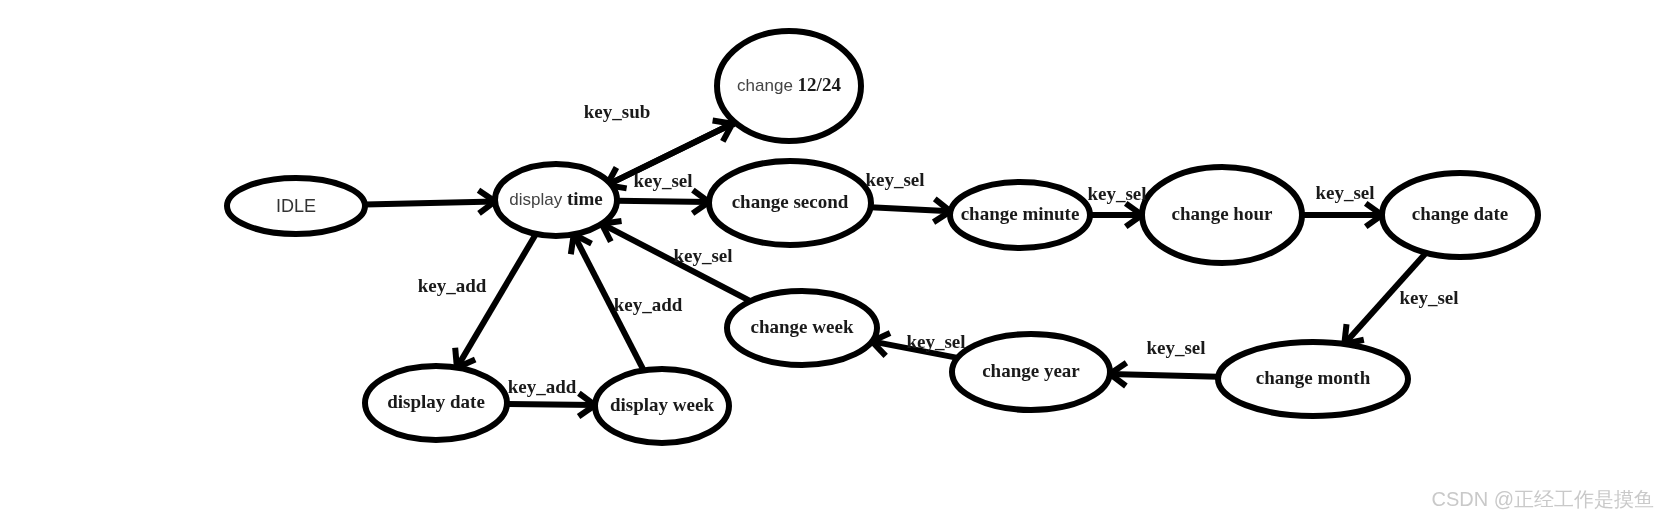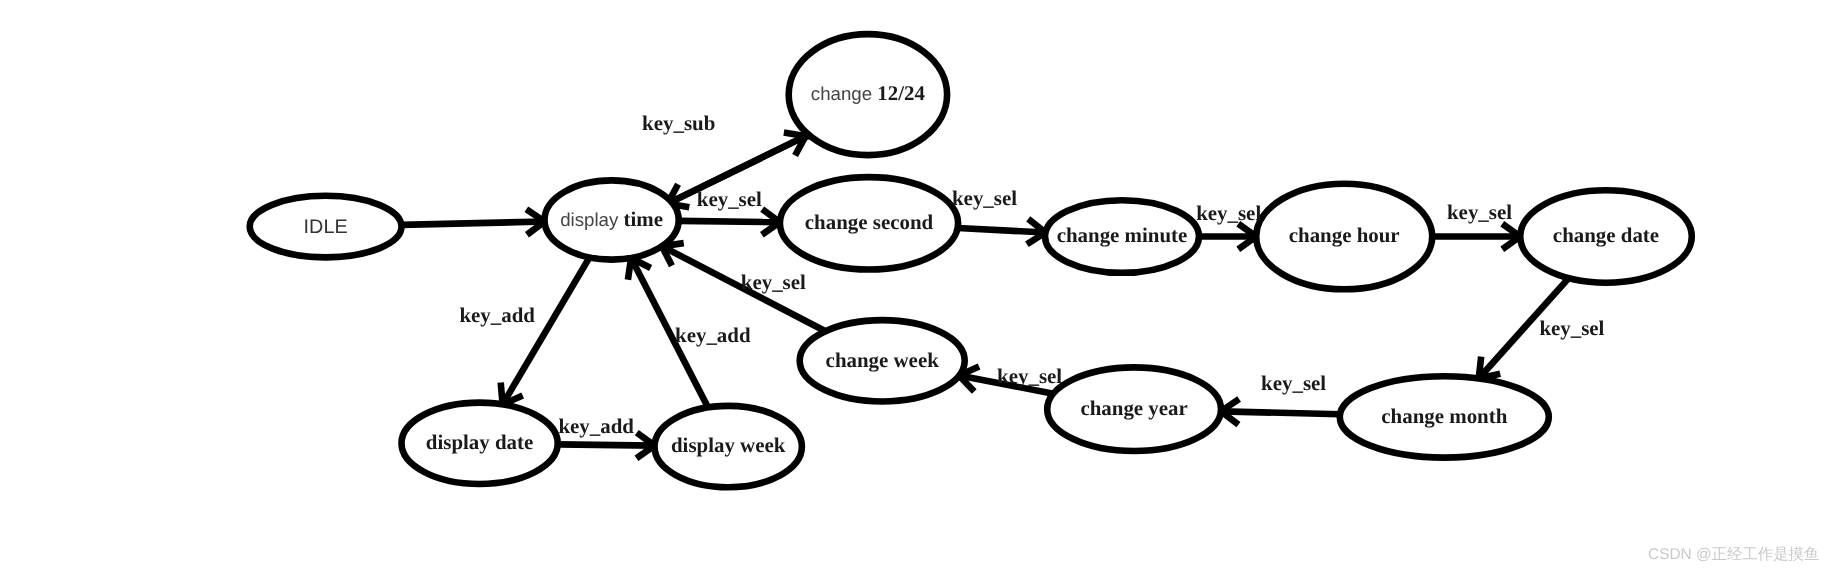--- a/index.html
+++ b/index.html
@@ -62,21 +62,21 @@
     font-size: 19px;
     fill: #1a1a1a;
     text-anchor: middle;
     dominant-baseline: middle;
   }
   .watermark {
     position: absolute;
     right: 18px;
     bottom: 10px;
     font-family: "Liberation Sans", sans-serif;
-    font-size: 14px;
+    font-size: 20px;
     color: #c9c9c9;
     white-space: nowrap;
     user-select: none;
   }
 </style>
 </head>
 <body>
 
 <div id="canvas">
   <svg id="diagram" viewBox="0 0 1672 523">

